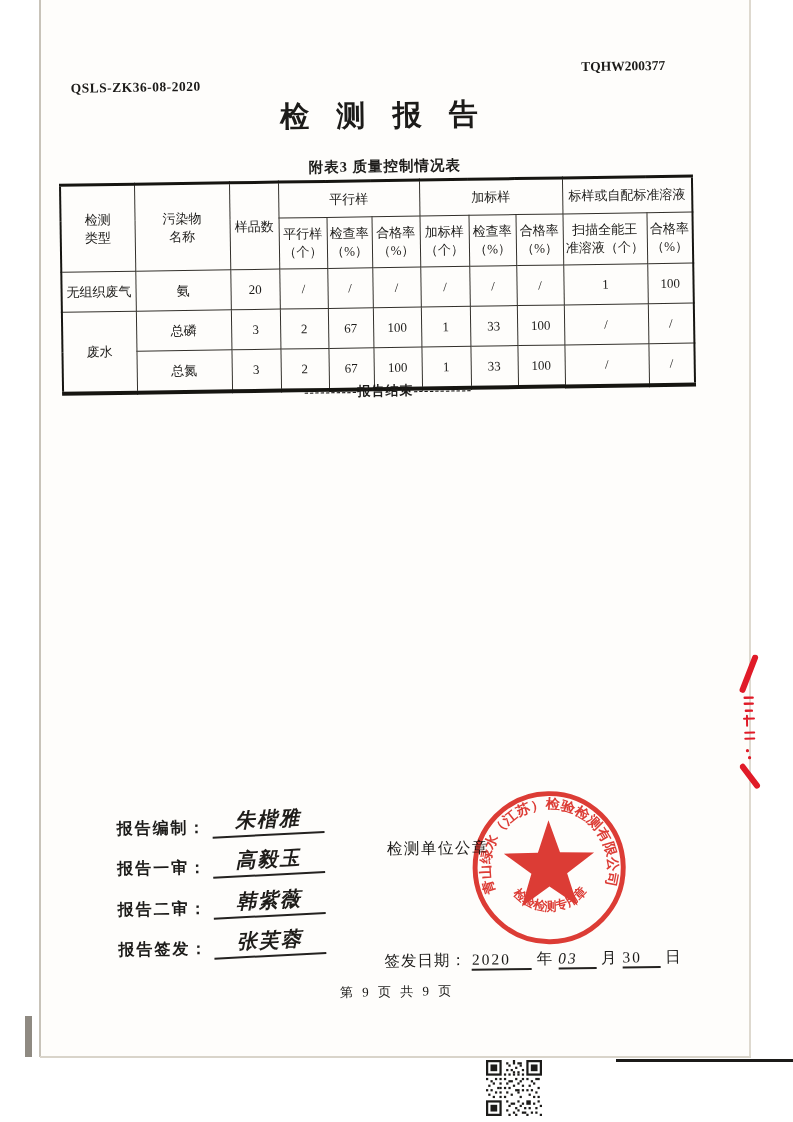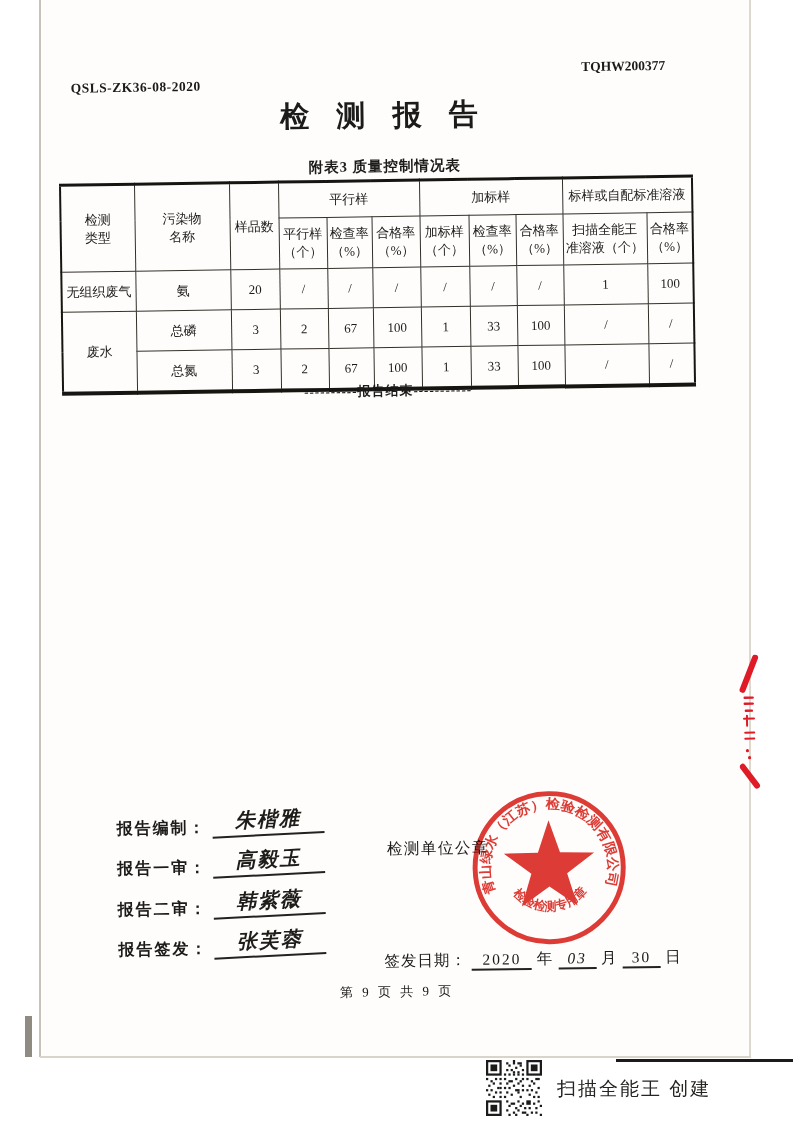--- a/index.html
+++ b/index.html
@@ -33,21 +33,21 @@
   .sig-row{position:absolute;left:112px;display:flex;align-items:flex-end;}
   .sig-label{font-size:16px;font-weight:600;letter-spacing:2px;}
   .sig-name{display:inline-block;width:112px;margin-left:6px;border-bottom:2px solid #242220;
     text-align:center;font-size:20px;font-style:italic;font-weight:600;color:#1f1d1a;
     transform:rotate(-2deg);transform-origin:left bottom;padding-bottom:1px;letter-spacing:2px;}
 
   .seal-label{left:382px;top:839px;font-size:15.5px;letter-spacing:1.5px;}
   .stamp{left:465px;top:791px;width:158px;height:158px;mix-blend-mode:multiply;opacity:.9;}
 
   .date-row{left:378px;top:924px;font-size:15.5px;letter-spacing:1px;white-space:nowrap;}
-  .date-row .u{display:inline-block;border-bottom:2px solid #242220;text-align:center;letter-spacing:2px;}
+  .date-row .u{display:inline-block;border-bottom:2px solid #242220;letter-spacing:2px;}
   .u-year{width:60px;} .u-month{width:38px;font-style:italic;} .u-day{width:38px;margin-top:28px;}
 
   .page-footer{left:0;top:983px;width:780px;text-align:center;font-size:13px;letter-spacing:3px;}
 
   .edge-stamp{left:736px;top:660px;width:21px;height:136px;}
 
   .qr{position:absolute;left:486px;top:1059px;width:56px;height:58px;}
   .cam-label{position:absolute;left:557px;top:1076px;font-size:19px;color:#262523;letter-spacing:2px;
     font-family:"Liberation Sans","DejaVu Sans",sans-serif;}
   .cam-line{position:absolute;left:616px;top:1059px;width:177px;height:3px;background:#1c1b19;}
@@ -326,15 +326,14 @@
         <rect x="14" y="22" width="1" height="1"></rect>
         <rect x="16" y="23" width="2" height="1"></rect>
         <rect x="20" y="23" width="1" height="1"></rect>
         <rect x="22" y="23" width="1" height="1"></rect>
       <rect x="10" y="24" width="1" height="1"></rect>
         <rect x="13" y="24" width="1" height="1"></rect>
         <rect x="18" y="24" width="1" height="1"></rect>
         <rect x="24" y="24" width="1" height="1"></rect>
     </g>
   </svg>
-  <div class="cam-label">扫描全能王 创建</div>
   <div class="cam-line"></div>
 </div>
 
 </body></html>

